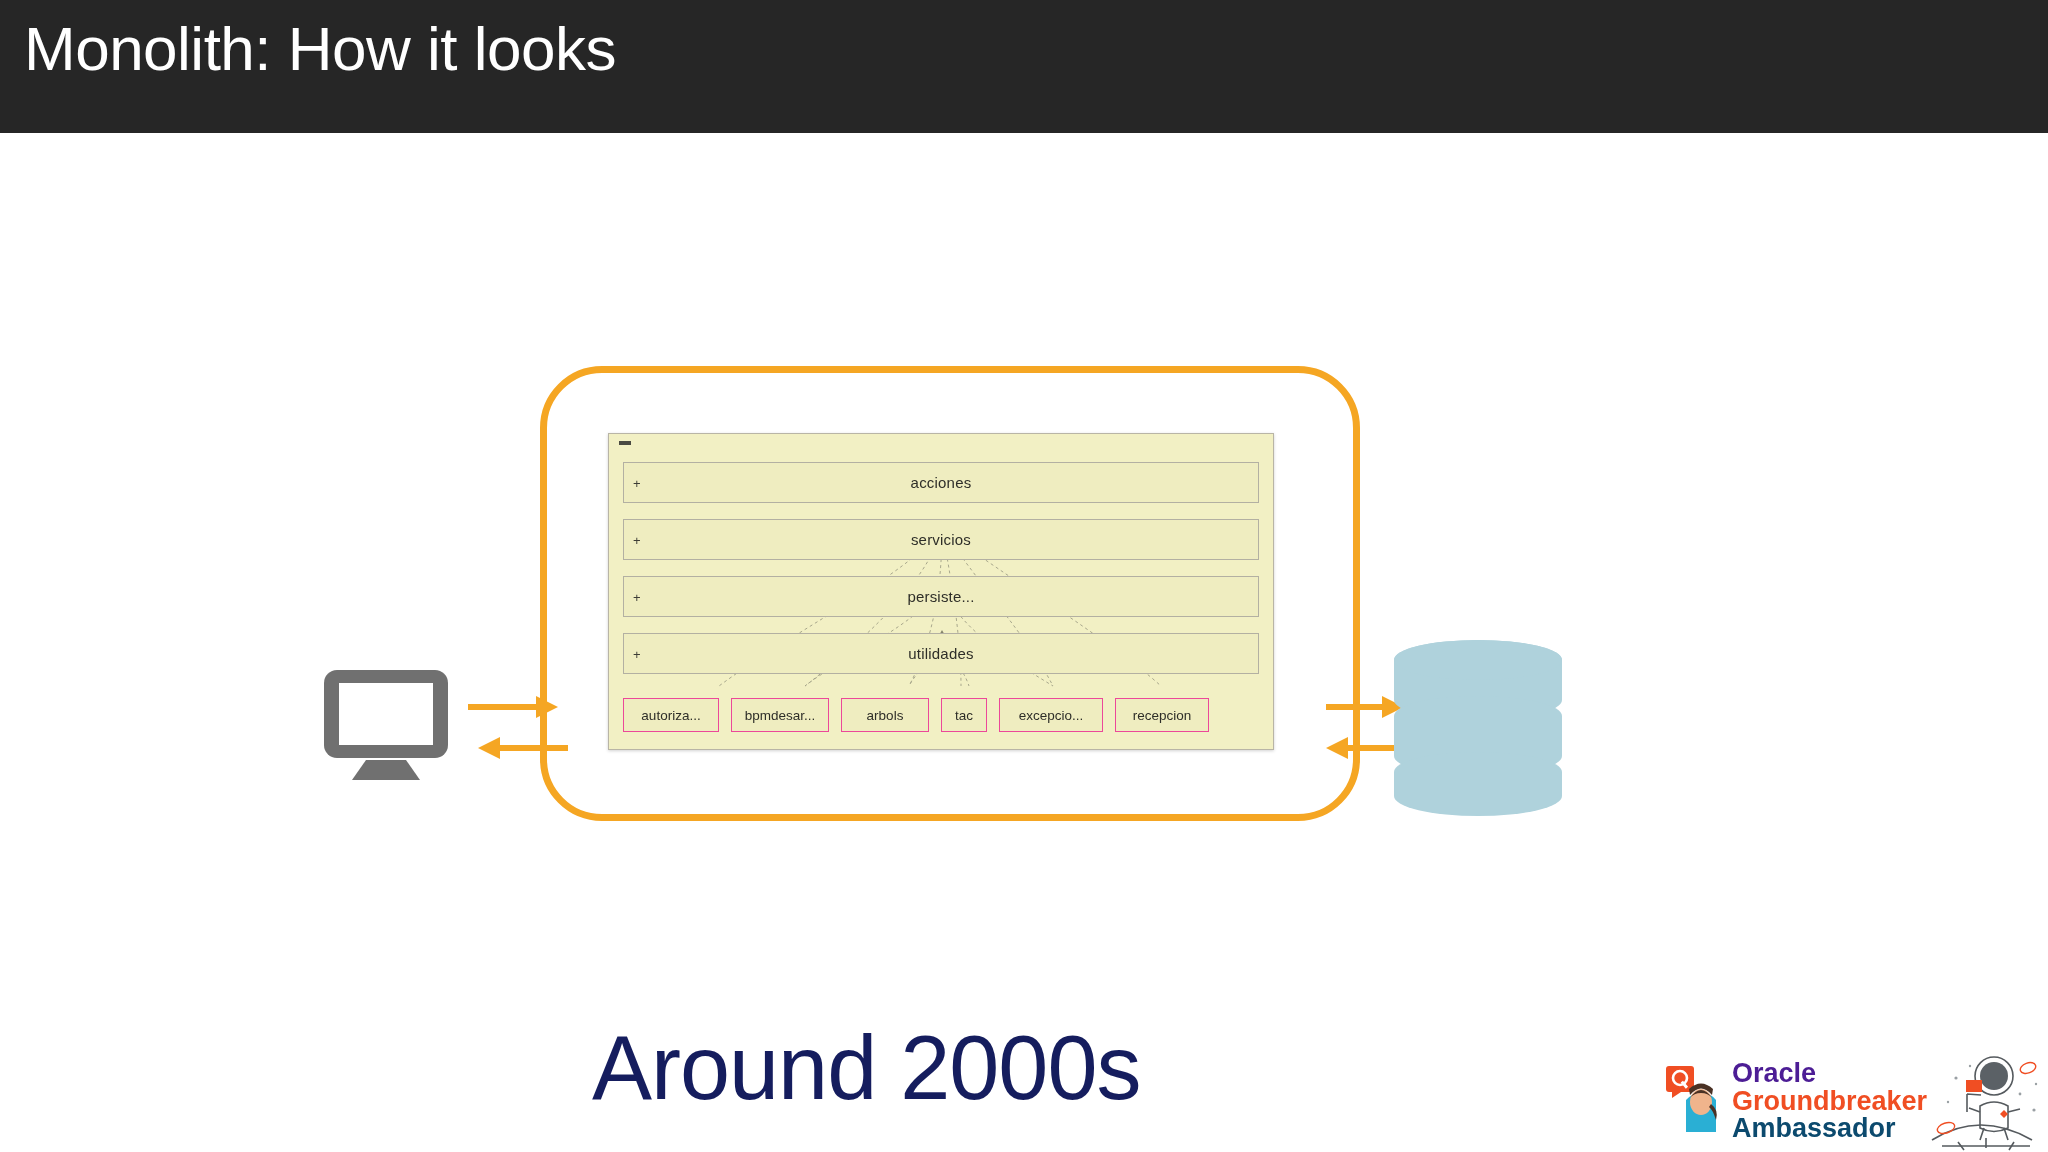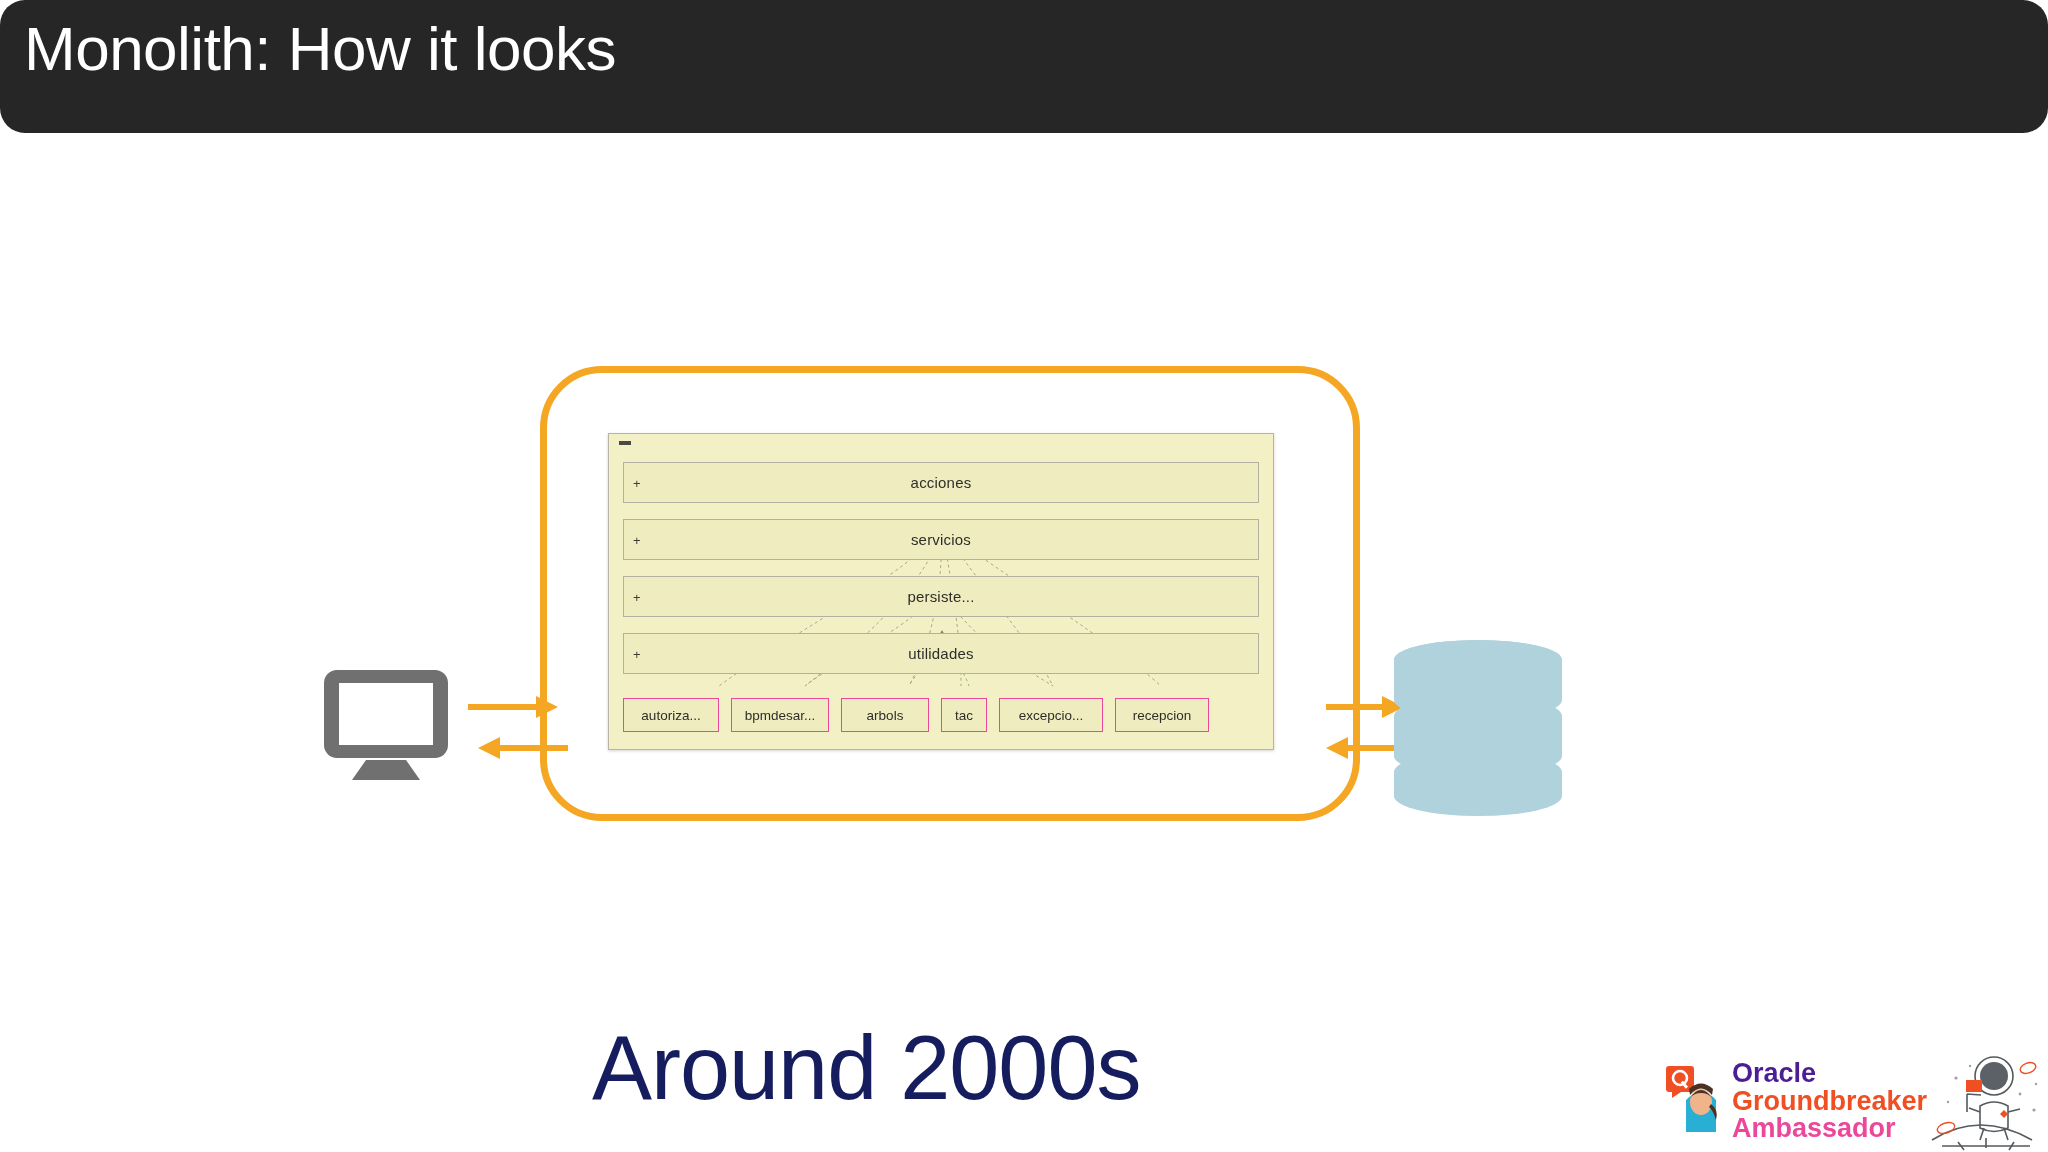--- a/index.html
+++ b/index.html
@@ -16,21 +16,20 @@
   }
 
   
   .title-bar {
     position: absolute;
     left: 0;
     top: 0;
     width: 2048px;
     height: 133px;
     background: #262626;
-    border-radius: 25px;
   }
   .title-text {
     position: absolute;
     left: 24px;
     top: 18px;
     font-size: 62px;
     line-height: 1;
     color: #ffffff;
     font-weight: 400;
     letter-spacing: -0.5px;
@@ -208,21 +207,21 @@
     top: 8px;
     width: 200px;
   }
   .logo-line {
     font-weight: bold;
     line-height: 1.02;
     white-space: nowrap;
   }
   .logo-line-1 { font-size: 27px; color: #4c1d95; }
   .logo-line-2 { font-size: 27px; color: #F04E23; }
-  .logo-line-3 { font-size: 27px; color: #ec4899; }
+  .logo-line-3 { font-size: 27px; color: #0c4a6e; }
   .logo-astronaut {
     position: absolute;
     left: 258px;
     top: 2px;
     width: 124px;
     height: 98px;
   }
 </style>
 </head>
 <body>

